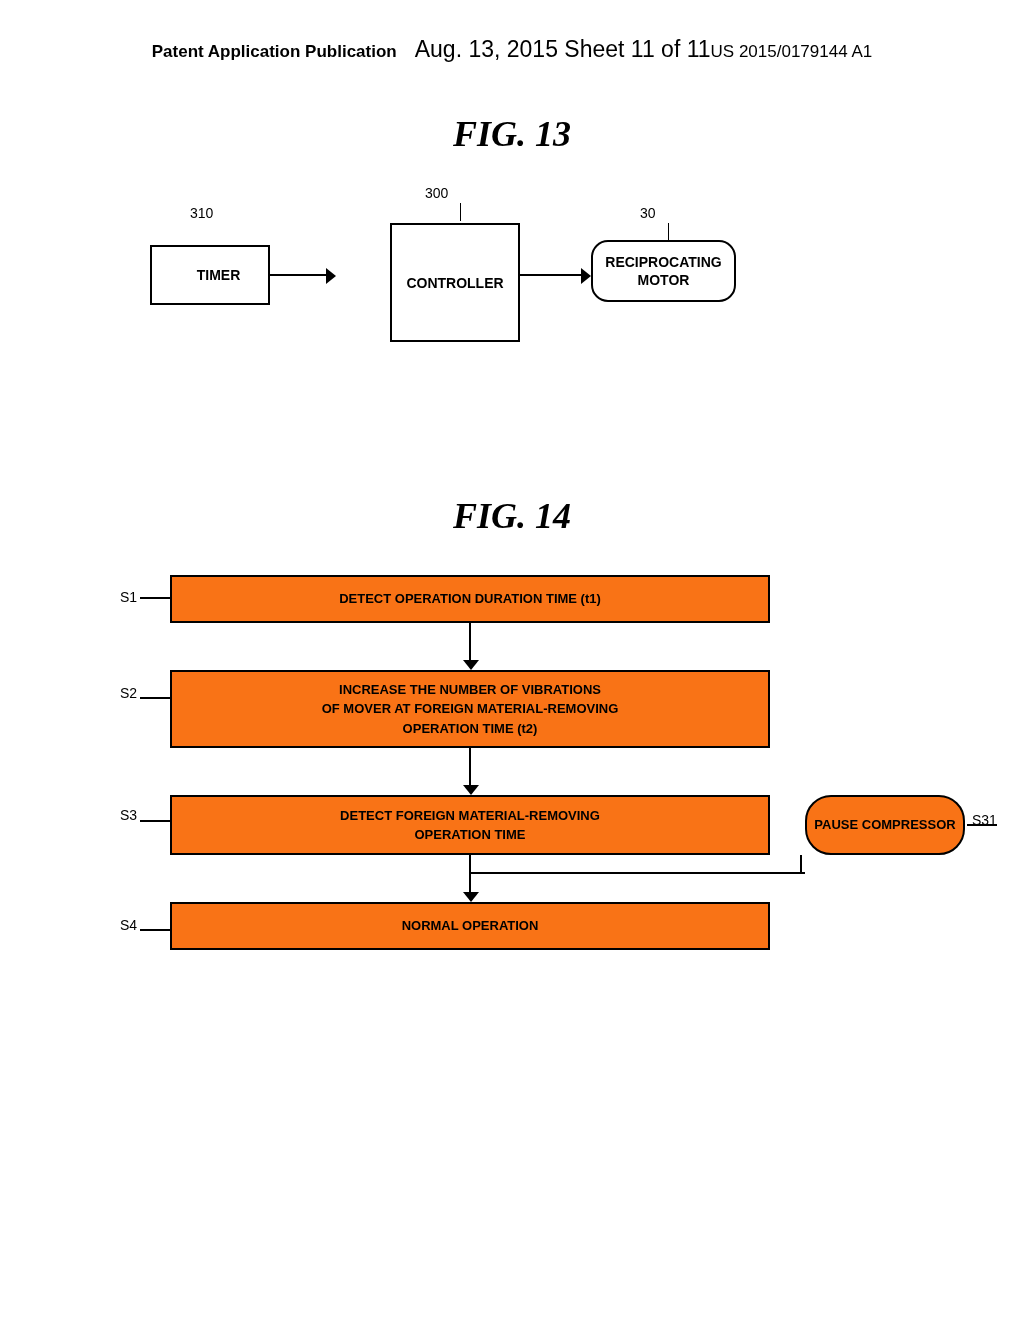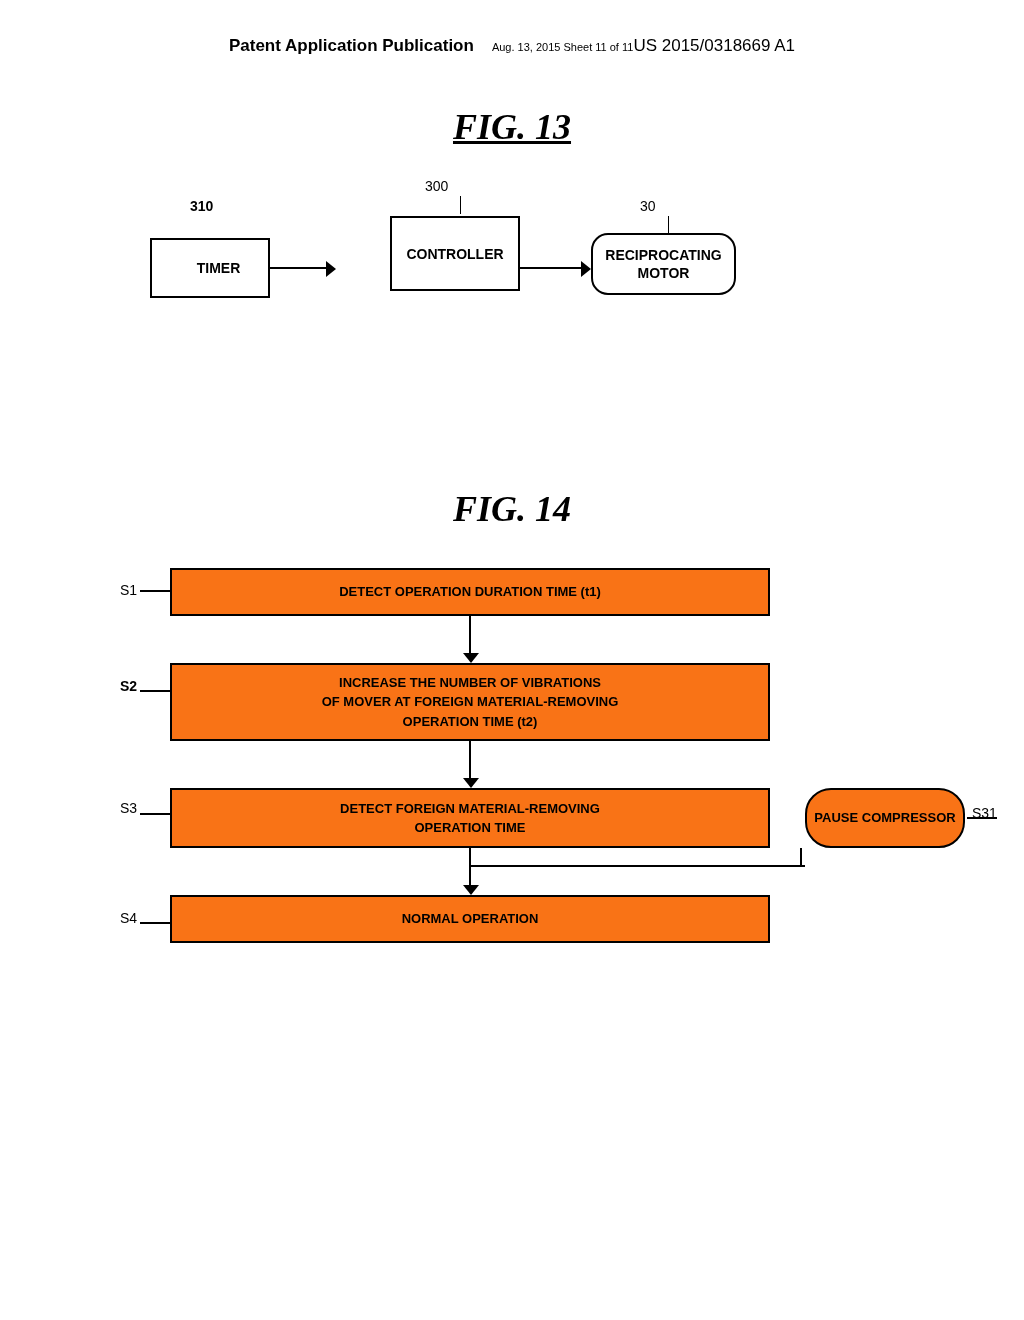--- a/index.html
+++ b/index.html
@@ -20,21 +20,21 @@
       padding: 36px 60px 0 60px;
     }
     .header-left {
       font-weight: bold;
       font-size: 17px;
     }
     .header-right {
       font-size: 17px;
     }
     .header-center {
-      font-size: 11px;
+      font-size: 23px;
       margin-left: 18px;
     }
 
     
     .fig-title {
       font-family: Georgia, 'Times New Roman', serif;
       font-style: italic;
       font-size: 36px;
       font-weight: bold;
       text-align: center;
@@ -42,21 +42,20 @@
 
     
     .fig13-container {
       margin-top: 40px;
       position: relative;
       height: 280px;
     }
 
     .fig13-title {
       margin-top: 30px;
-      text-decoration: underline;
     }
 
     
     .diagram-box {
       position: absolute;
       border: 2px solid #000;
       display: flex;
       align-items: center;
       justify-content: center;
       text-align: center;
@@ -94,46 +93,46 @@
       background: #f97316;
       line-height: 1.4;
     }
   </style>
 </head>
 <body>
 
 <div class="header">
   <span class="header-left">Patent Application Publication</span>
   <span class="header-center">Aug. 13, 2015  Sheet 11 of 11</span>
-  <span class="header-right">US 2015/0318669 A1</span>
+  <span class="header-right">US 2015/0179144 A1</span>
 </div>
 
 <div class="fig-title fig13-title" style="margin-top: 50px;">FIG. 13</div>
 
 <div class="fig13-container" style="position: relative; margin: 0 60px;">
 
   <div class="diagram-label" style="top: 30px; left: 365px;">300</div>
 
   <div style="position:absolute; top:48px; left:400px; width:1px; height:18px; background:#000;"></div>
 
-  <div class="diagram-label" style="top: 50px; left: 130px; font-weight: bold;">310</div>
+  <div class="diagram-label" style="top: 50px; left: 130px;">310</div>
 
   <div class="diagram-label" style="top: 50px; left: 580px;">30</div>
 
   <div style="position:absolute; top:68px; left:608px; width:1px; height:18px; background:#000;"></div>
 
   <div class="diagram-box" style="left: 90px; top: 90px; width: 120px; height: 60px; padding-left: 17px;">
     <span>TIMER</span>
   </div>
 
   <div style="position:absolute; top:119px; left:210px; width:60px; height:2px; background:#000;"></div>
 
   <div style="position:absolute; top:113px; left:266px; width:0; height:0; border-top:8px solid transparent; border-bottom:8px solid transparent; border-left:10px solid #000;"></div>
 
-  <div class="diagram-box" style="left: 330px; top: 68px; width: 130px; height: 75px; justify-content: center;">
+  <div class="diagram-box" style="left: 330px; top: 68px; width: 130px; height: 119px; justify-content: center;">
     <span>CONTROLLER</span>
   </div>
 
   <div style="position:absolute; top:119px; left:460px; width:65px; height:2px; background:#000;"></div>
 
   <div style="position:absolute; top:113px; left:521px; width:0; height:0; border-top:8px solid transparent; border-bottom:8px solid transparent; border-left:10px solid #000;"></div>
 
   <div class="diagram-box" style="left: 531px; top: 85px; width: 145px; height: 62px; line-height:1.3;border-radius:17px;">
     <span style="white-space:pre-line;">RECIPROCATING
 MOTOR</span>
@@ -149,21 +148,21 @@
 
   <div style="position:absolute; top:30px; left:80px; width:30px; height:2px; background:#000;"></div>
 
   <div class="flowbox" style="left: 110px; top: 8px; width: 600px; height: 48px;">
     <span>DETECT OPERATION DURATION TIME (t1)</span>
   </div>
 
   <div style="position:absolute; top:56px; left:409px; width:2px; height:40px; background:#000;"></div>
   <div style="position:absolute; top:93px; left:403px; width:0; height:0; border-left:8px solid transparent; border-right:8px solid transparent; border-top:10px solid #000;"></div>
 
-  <div class="diagram-label" style="top: 118px; left: 60px; font-size:14px;font-weight:bold;">S2</div>
+  <div class="diagram-label" style="top: 118px; left: 60px; font-size:14px;">S2</div>
 
   <div style="position:absolute; top:130px; left:80px; width:30px; height:2px; background:#000;"></div>
 
   <div class="flowbox" style="left: 110px; top: 103px; width: 600px; height: 78px; line-height:1.5;">
     <span style="white-space:pre-line;">INCREASE THE NUMBER OF VIBRATIONS
 OF MOVER AT FOREIGN MATERIAL-REMOVING
 OPERATION TIME (t2)</span>
   </div>
 
   <div style="position:absolute; top:181px; left:409px; width:2px; height:40px; background:#000;"></div>

